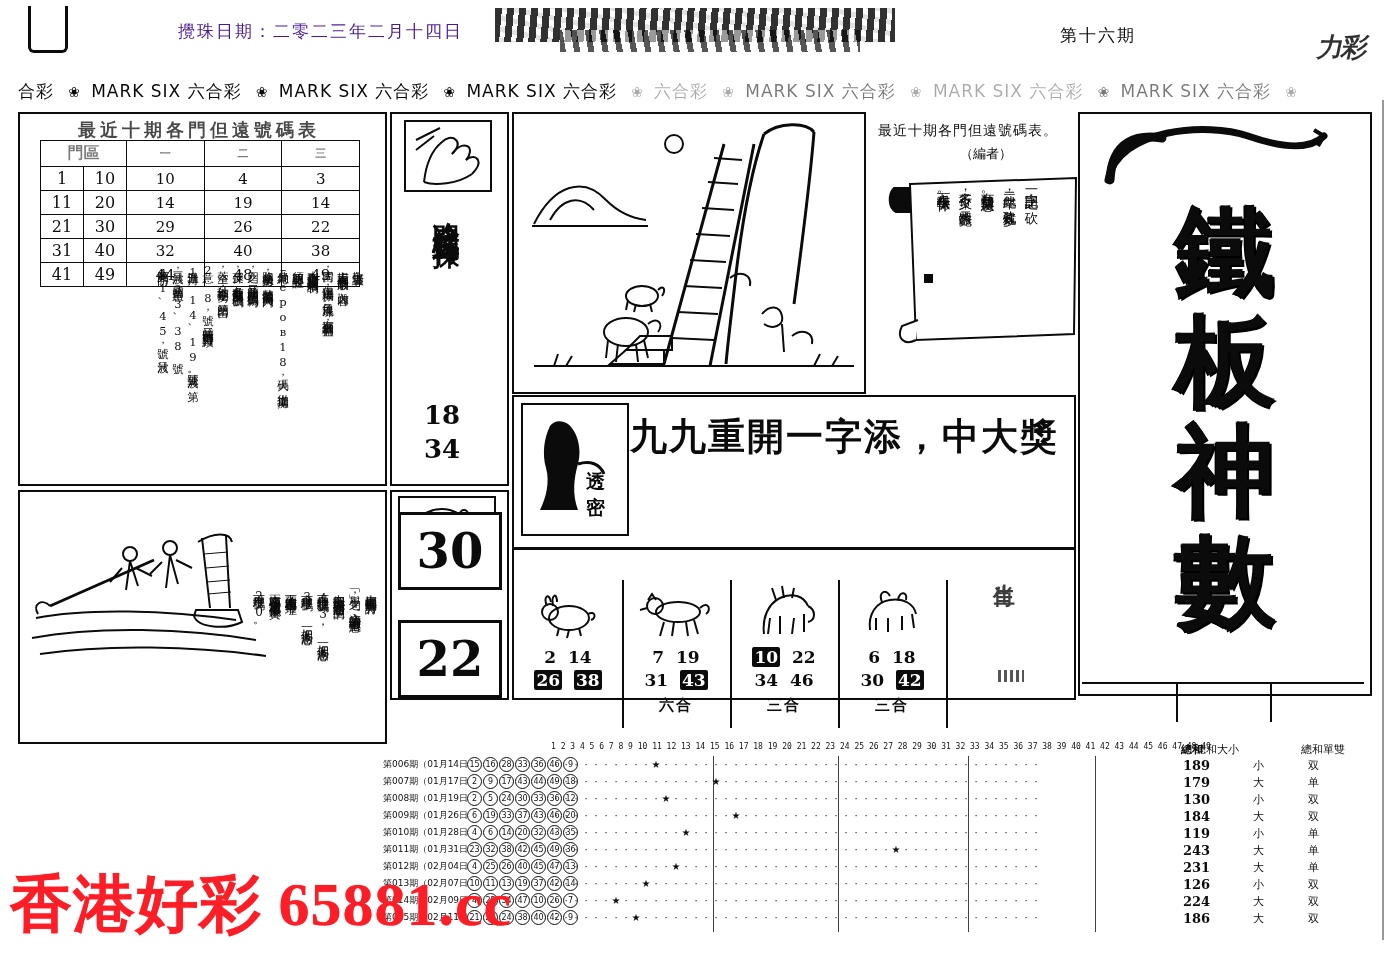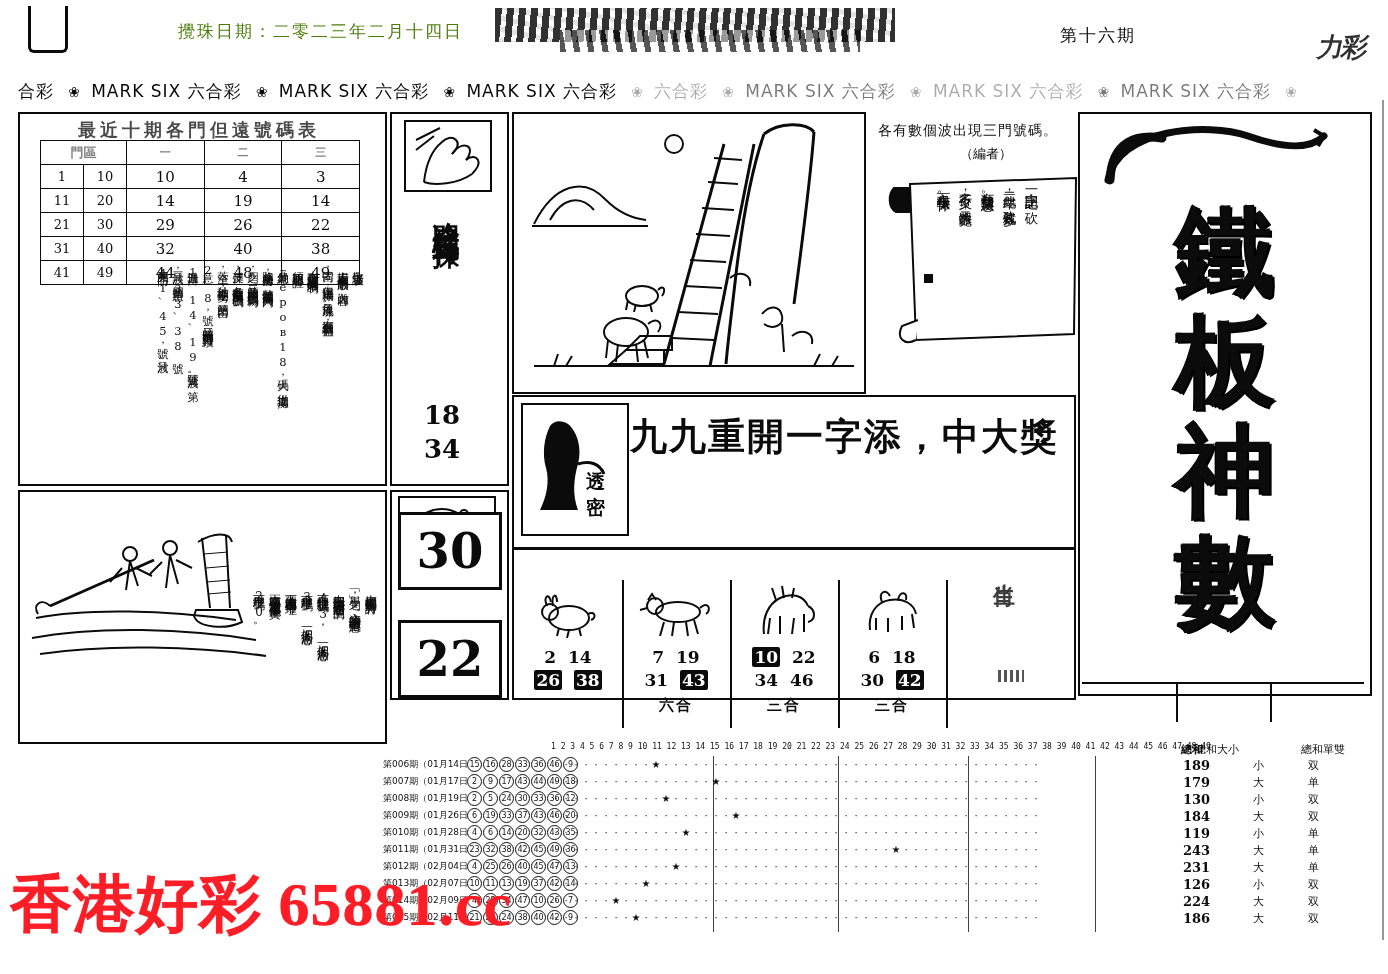--- a/index.html
+++ b/index.html
@@ -28,21 +28,21 @@
 
   
   #top-band {
     left: 0; top: 0; width: 1388px; height: 72px;
   }
   #draw-date {
     left: 178px; top: 20px;
     font-size: 17px;
     font-family: "DejaVu Serif", "Liberation Serif", serif;
     letter-spacing: 2px;
-    color: #4d7c0f;
+    color: #4c1d95;
   }
   #issue-no {
     left: 1060px; top: 24px;
     font-size: 17px;
     font-family: "DejaVu Serif", "Liberation Serif", serif;
     letter-spacing: 2px;
   }
   #smudge-top {
     left: 495px; top: 8px; width: 400px; height: 34px;
     background:
@@ -107,21 +107,21 @@
     font-size: 13px;
     font-family: "DejaVu Serif", "Liberation Serif", serif;
   }
   #freq-table td, #freq-table th {
     border: 1px solid #111;
     padding: 2px 4px;
     text-align: center;
     height: 19px;
   }
   #freq-table thead th { font-size: 11px; opacity: .55; filter: blur(0.5px); }
-  #freq-table .rng { width: 34px; font-size: 13px; }
+  #freq-table .rng { width: 34px; font-size: 16px; }
   #freq-table .big { font-size: 15px; }
 
   #left-vtext {
     left: 96px; top: 262px; height: 212px; width: 268px;
   }
   #left-vtext .col {
     float: right;
     height: 212px;
     font-size: 11.5px;
     line-height: 13px;
@@ -523,21 +523,21 @@
       <path d="M248 200 C256 190 266 192 268 202 C270 212 258 216 250 210" fill="none" stroke="#111" stroke-width="2"></path>
       <path d="M268 210 L270 238" stroke="#111" stroke-width="2"></path>
       <path d="M278 222 C288 214 300 218 298 230" fill="none" stroke="#111" stroke-width="2"></path>
       <path d="M216 164 C226 156 238 160 236 172" fill="none" stroke="#111" stroke-width="2"></path>
 
       <path d="M20 252 L340 252" stroke="#111" stroke-width="2"></path>
       <path d="M40 252 L44 240 M52 252 L58 242 M300 252 L306 240 M318 252 L324 242" stroke="#111" stroke-width="2"></path>
     </svg>
   </div>
 
-  <div id="note-top" class="abs">各有數個波出現三門號碼。</div>
+  <div id="note-top" class="abs">最近十期各門但遠號碼表。</div>
   <div id="note-author" class="abs">（編者）</div>
   <svg id="scroll-box" class="abs" viewBox="0 0 200 195">
     <path d="M14 18 C8 24 8 38 16 42 L30 42 L30 18 Z" fill="#111" stroke="#111" stroke-width="2"></path>
     <path d="M30 14 L196 8 L194 164 L36 170 Z" fill="#fff" stroke="#111" stroke-width="2"></path>
     <path d="M36 170 C24 176 16 168 22 156 L38 150" fill="#fff" stroke="#111" stroke-width="2"></path>
     <rect x="44" y="104" width="9" height="9" fill="#111"></rect>
   </svg>
   <div id="scroll-text" class="abs">
     <div style="display:flex; flex-direction: row-reverse; height:165px;">
       <div class="vtext" style="margin-left:6px">一字記之曰：砍</div>

